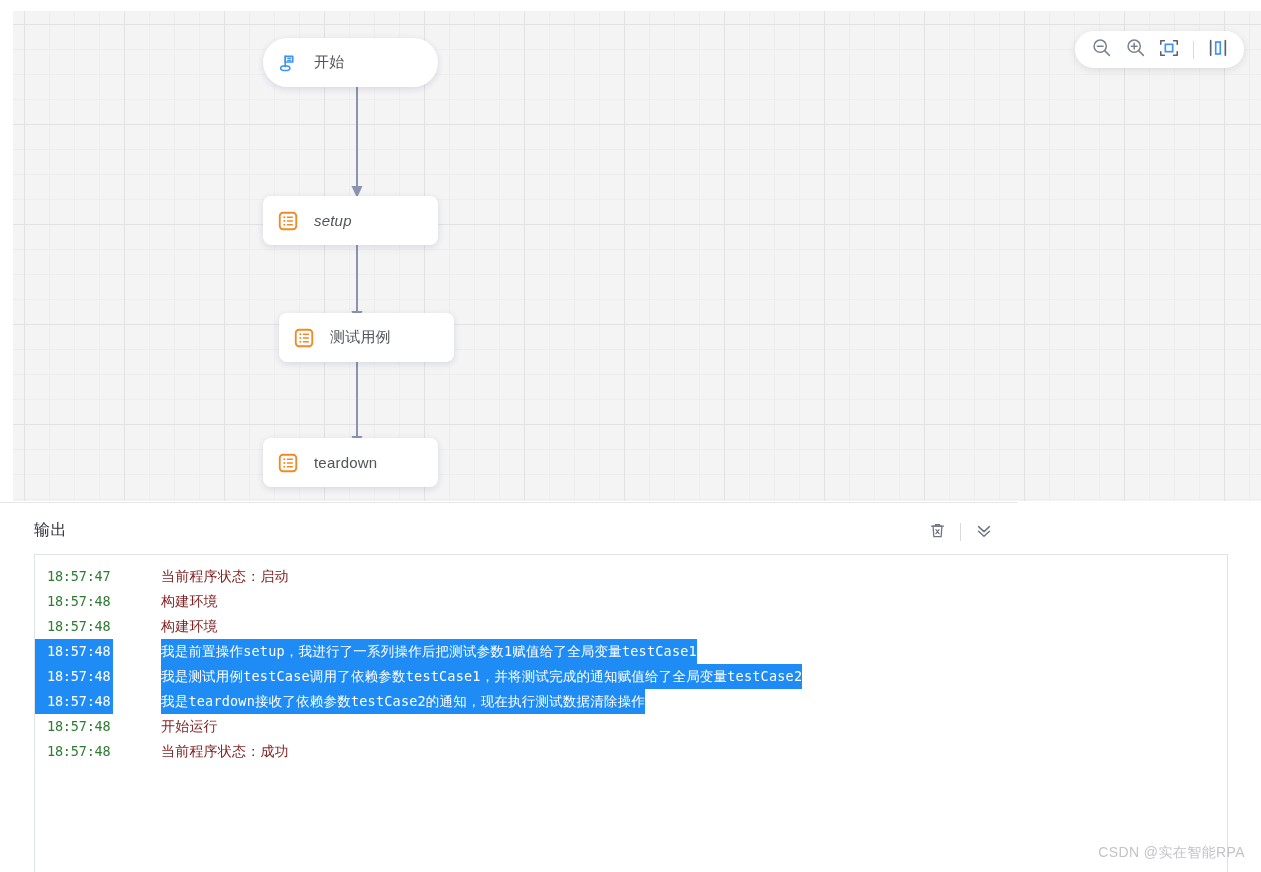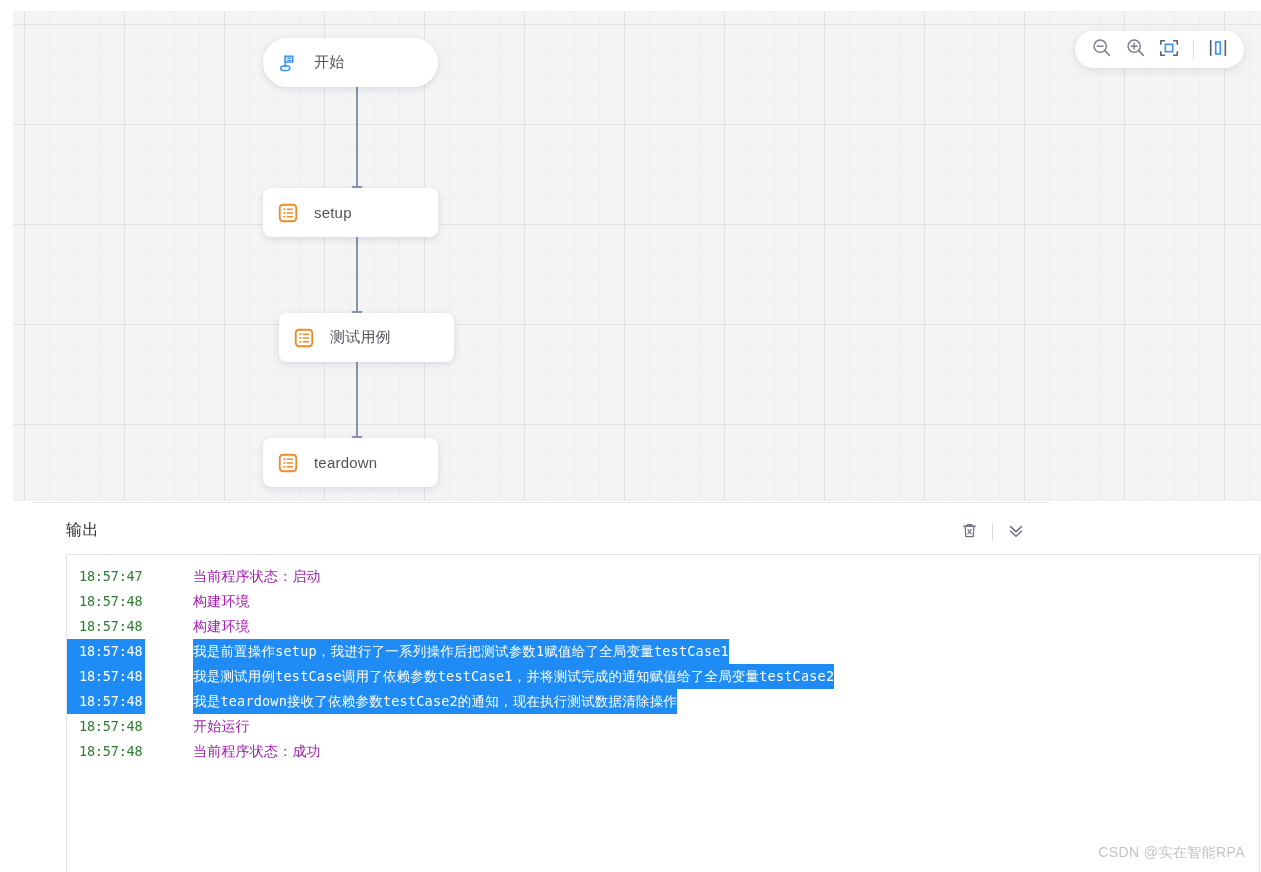--- a/index.html
+++ b/index.html
@@ -113,21 +113,20 @@
   
   .output-panel {
     position: absolute;
     left: 0;
     top: 502px;
     width: 1017px;
     height: 370px;
     background: #ffffff;
     border-top: 1px solid #e6e6e8;
     box-sizing: border-box;
-    margin-left: 32px;
   }
   .output-header {
     position: relative;
     height: 50px;
     display: flex;
     align-items: center;
   }
   .output-title {
     position: absolute;
     left: 34px;
@@ -179,21 +178,21 @@
     flex: 0 0 auto;
     width: 78px;
     padding-left: 12px;
     box-sizing: border-box;
     color: #2e7d32;
     font-family: "DejaVu Sans Mono", "Liberation Mono", monospace;
     font-size: 13.5px;
     letter-spacing: -0.2px;
   }
   .log-msg {
-    color: #a21caf;
+    color: #7f1d1d;
     font-size: 14px;
     letter-spacing: 0.2px;
   }
   .log-line.selected .log-time,
   .log-line.selected .log-msg {
     background: #1f8cf5;
     color: #ffffff;
   }
   .log-line.selected .log-msg {
     font-family: "DejaVu Sans Mono", "Liberation Mono", monospace;
@@ -237,21 +236,21 @@
         <svg width="22" height="22" viewBox="0 0 24 24" fill="none">
           <path d="M9 4.5 L9 16" stroke="#3e91f7" stroke-width="1.7" stroke-linecap="round"></path>
           <path d="M9 4.8 h8.2 v6.2 H9 Z" stroke="#3e91f7" stroke-width="1.7" stroke-linejoin="round" fill="none"></path>
           <path d="M11.6 6.9 h3.6 M11.6 9.1 h3.6" stroke="#3e91f7" stroke-width="1.2" stroke-linecap="round"></path>
           <ellipse cx="9" cy="17.6" rx="5" ry="2.6" stroke="#3e91f7" stroke-width="1.7" fill="none"></ellipse>
         </svg>
       </span>
       <span class="node-label">开始</span>
     </div>
 
-    <div class="node" style="left:250px; top:177px;">
+    <div class="node" style="left:250px; top:185px;font-style:italic;">
       <span class="node-icon">
         <svg width="22" height="22" viewBox="0 0 24 24" fill="none">
           <rect x="3" y="3" width="18" height="18" rx="3.5" stroke="#f08a24" stroke-width="2"></rect>
           <circle cx="8" cy="8" r="1.1" fill="#f08a24"></circle>
           <circle cx="8" cy="12" r="1.1" fill="#f08a24"></circle>
           <circle cx="8" cy="16" r="1.1" fill="#f08a24"></circle>
           <path d="M11.3 8 h5.4 M11.3 12 h5.4 M11.3 16 h5.4" stroke="#f08a24" stroke-width="1.6" stroke-linecap="round"></path>
         </svg>
       </span>
       <span class="node-label">setup</span>

